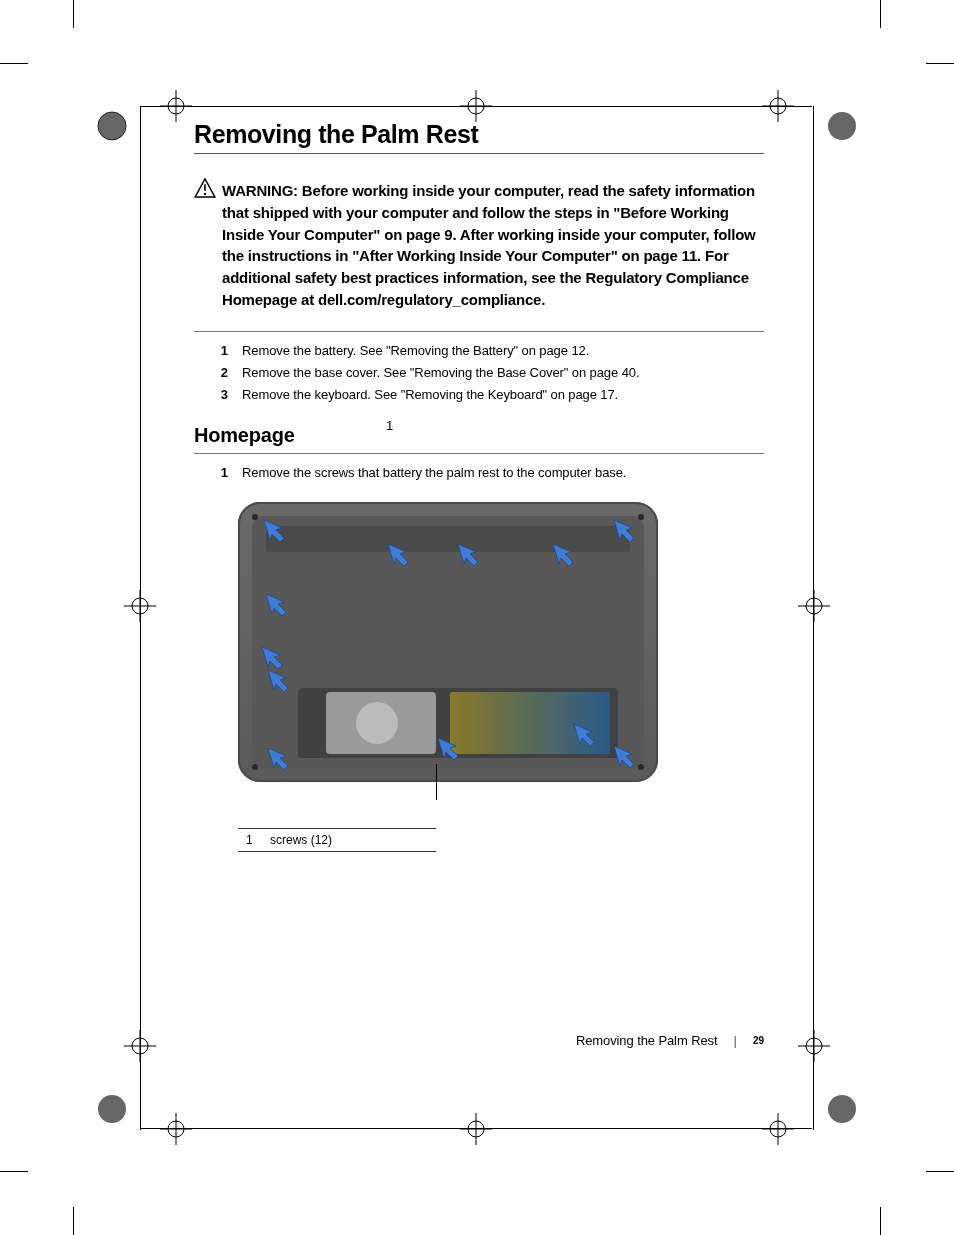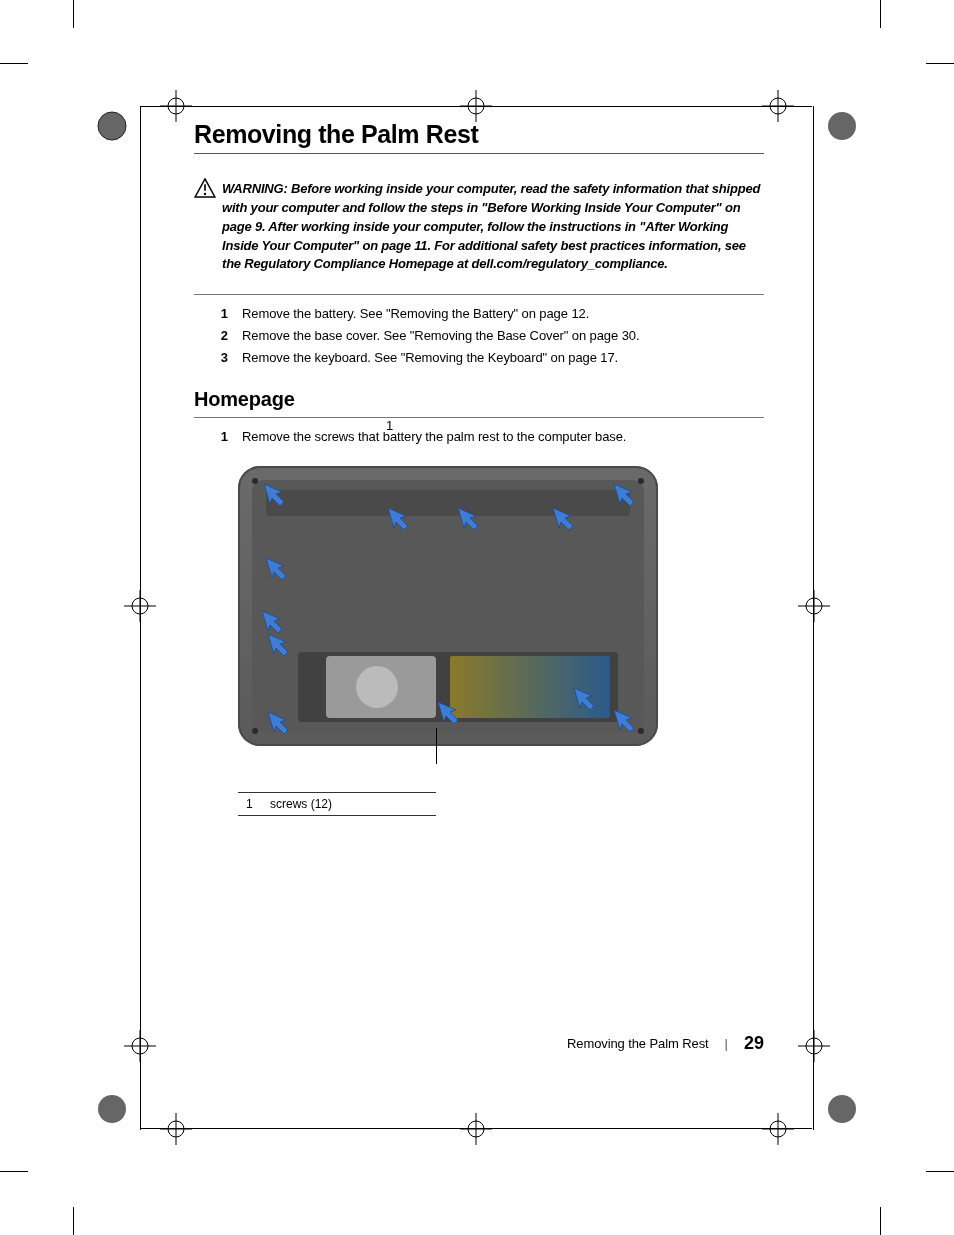--- a/index.html
+++ b/index.html
@@ -55,25 +55,24 @@
     display: flex;
     align-items: flex-start;
     margin-bottom: 20px;
   }
   .warn-icon {
     flex: 0 0 auto;
     margin-right: 6px;
     margin-top: -2px;
   }
   .warn-text {
-    font-size: 13px;
+    font-size: 15px;
     font-weight: 700;
     line-height: 1.45;
     letter-spacing: -0.2px;
-    font-style: italic;
   }
   .warn-text .lead {
     font-weight: 700;
   }
   h2.sub {
     font-size: 20px;
     font-weight: 600;
     margin: 0 0 6px 0;
     letter-spacing: -0.2px;
   }
@@ -190,21 +189,21 @@
   }
   .footer .ft {
     letter-spacing: -0.1px;
   }
   .footer .sep {
     margin: 0 16px;
     color: #555;
   }
   .footer .pn {
     font-weight: 700;
-    font-size: 18px;
+    font-size: 10px;
   }
 </style>
 </head>
 <body>
 
 <div class="page">
 
   <div class="crop-line" style="left:73px; top:0; width:1px; height:28px;"></div>
   <div class="crop-line" style="right:73px; top:0; width:1px; height:28px;"></div>
   <div class="crop-line" style="left:73px; bottom:0; width:1px; height:28px;"></div>
@@ -332,21 +331,21 @@
     </div>
 
     <div class="sub-rule"></div>
     <ol class="steps">
       <li>
           <span class="num">1</span>
           <span class="txt">Remove the battery. See "Removing the Battery" on page 12.</span>
         </li>
       <li>
           <span class="num">2</span>
-          <span class="txt">Remove the base cover. See "Removing the Base Cover" on page 30.</span>
+          <span class="txt">Remove the base cover. See "Removing the Base Cover" on page 40.</span>
         </li>
       <li>
           <span class="num">3</span>
           <span class="txt">Remove the keyboard. See "Removing the Keyboard" on page 17.</span>
         </li>
     </ol>
 
     <h2 class="sub">Homepage</h2>
     <div class="sub-rule"></div>
     <ol class="steps">

